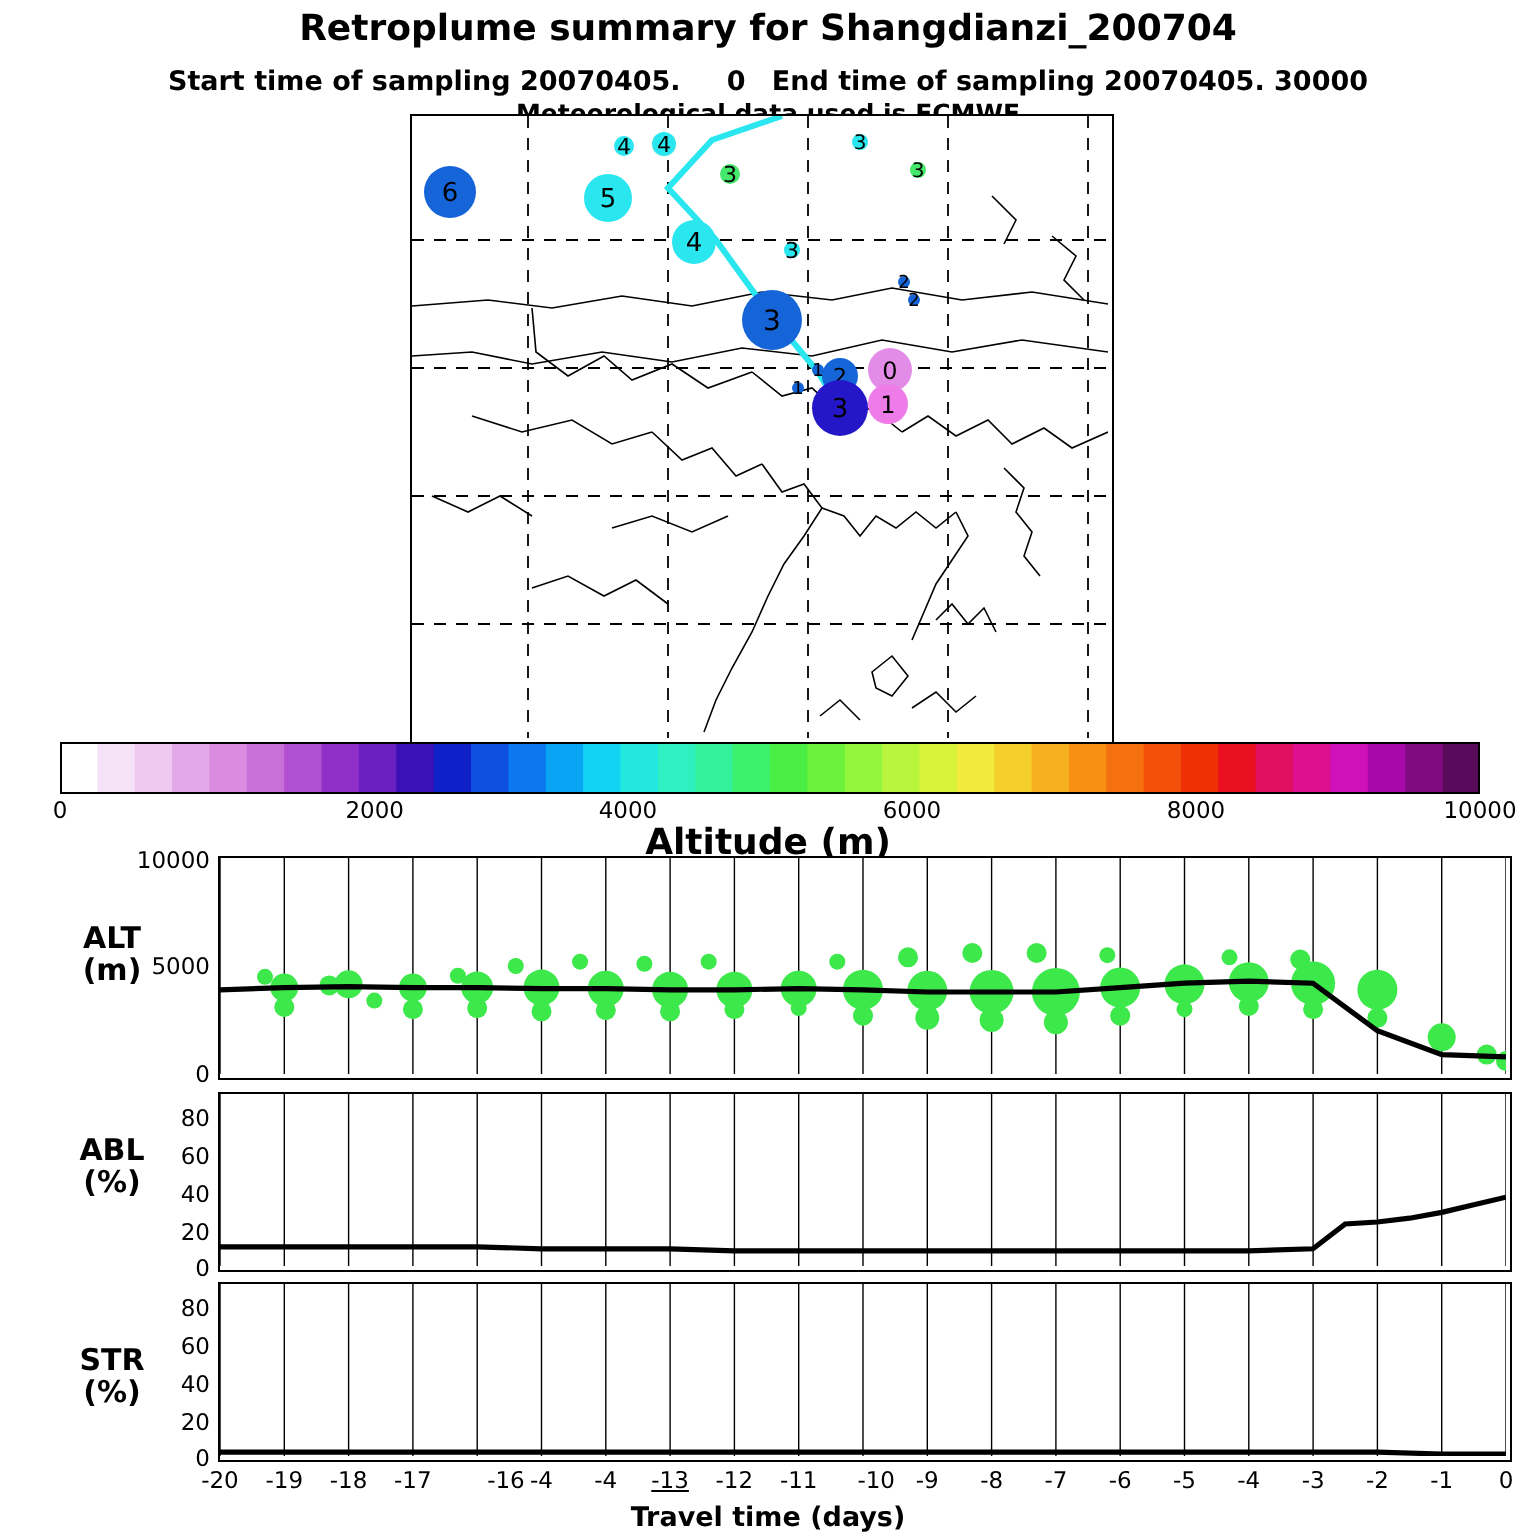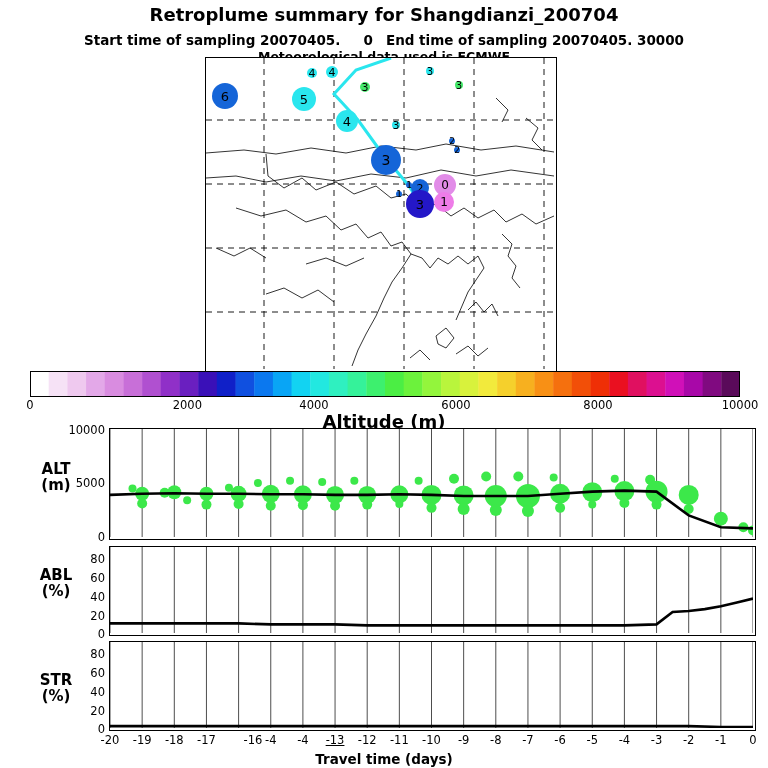--- a/index.html
+++ b/index.html
@@ -359,21 +359,21 @@
     <div class="abs tick" style="left: 94px; width: 32px; text-align: center;">-20</div>
     <div class="abs tick" style="left: 126.15px; width: 32px; text-align: center;">-19</div>
     <div class="abs tick" style="left: 158.3px; width: 32px; text-align: center;">-18</div>
     <div class="abs tick" style="left: 190.45px; width: 32px; text-align: center;">-17</div>
     <div class="abs tick" style="left: 237px; width: 32px; text-align: center;">-16</div>
     <div class="abs tick" style="left: 254.75px; width: 32px; text-align: center;">-4</div>
     <div class="abs tick" style="left: 286.9px; width: 32px; text-align: center;">-4</div>
     <div class="abs tick" style="left: 319.05px; width: 32px; text-align: center; text-decoration: underline;">-13</div>
     <div class="abs tick" style="left: 351.2px; width: 32px; text-align: center;">-12</div>
     <div class="abs tick" style="left: 383.35px; width: 32px; text-align: center;">-11</div>
-    <div class="abs tick" style="left: 415.5px; width: 32px; text-align: center;">-10</div>
+    <div class="abs tick" style="left: 415.5px; width: 32px; text-align: right;">-10</div>
     <div class="abs tick" style="left: 447.65px; width: 32px; text-align: center;">-9</div>
     <div class="abs tick" style="left: 479.8px; width: 32px; text-align: center;">-8</div>
     <div class="abs tick" style="left: 511.95px; width: 32px; text-align: center;">-7</div>
     <div class="abs tick" style="left: 544.1px; width: 32px; text-align: center;">-6</div>
     <div class="abs tick" style="left: 576.25px; width: 32px; text-align: center;">-5</div>
     <div class="abs tick" style="left: 608.4px; width: 32px; text-align: center;">-4</div>
     <div class="abs tick" style="left: 640.55px; width: 32px; text-align: center;">-3</div>
     <div class="abs tick" style="left: 672.7px; width: 32px; text-align: center;">-2</div>
     <div class="abs tick" style="left: 704.85px; width: 32px; text-align: center;">-1</div>
     <div class="abs tick" style="left: 737px; width: 32px; text-align: center;">0</div>

